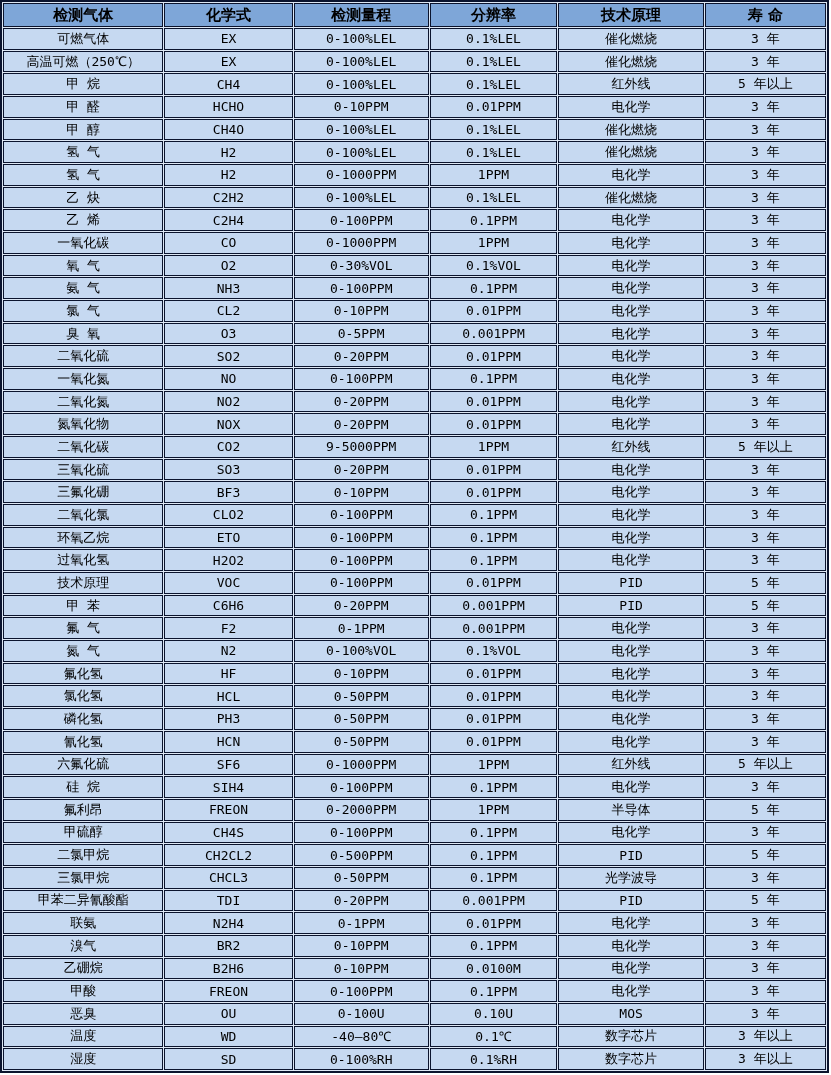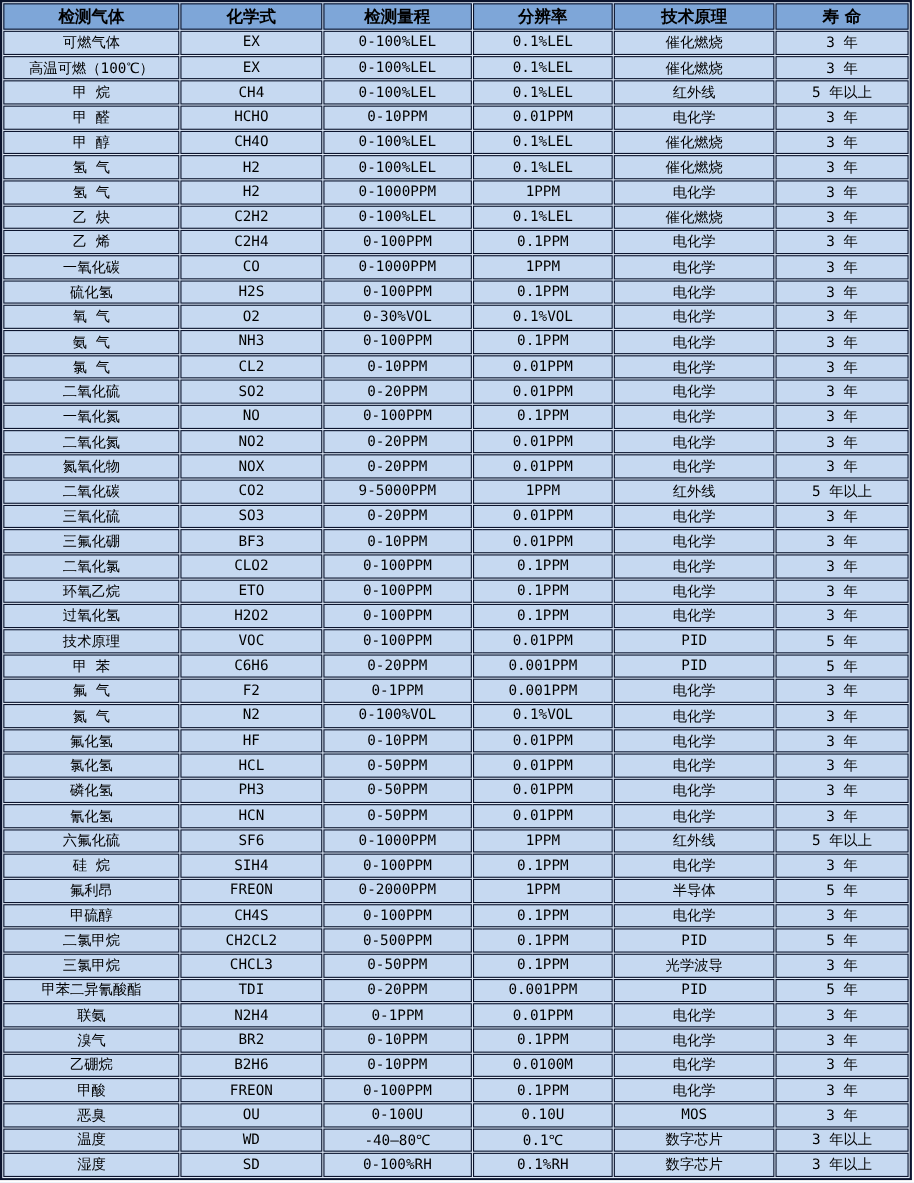--- a/index.html
+++ b/index.html
@@ -69,21 +69,21 @@
   <tr>
     <td>可燃气体</td>
     <td>EX</td>
     <td>0-100%LEL</td>
     <td>0.1%LEL</td>
     <td>催化燃烧</td>
     <td>3 年</td>
   </tr>
 
   <tr>
-    <td>高温可燃（100℃）</td>
+    <td>高温可燃（250℃）</td>
     <td>EX</td>
     <td>0-100%LEL</td>
     <td>0.1%LEL</td>
     <td>催化燃烧</td>
     <td>3 年</td>
   </tr>
 
   <tr>
     <td>甲 烷</td>
     <td>CH4</td>
@@ -149,28 +149,20 @@
 
   <tr>
     <td>一氧化碳</td>
     <td>CO</td>
     <td>0-1000PPM</td>
     <td>1PPM</td>
     <td>电化学</td>
     <td>3 年</td>
   </tr>
 
-  <tr>
-    <td>硫化氢</td>
-    <td>H2S</td>
-    <td>0-100PPM</td>
-    <td>0.1PPM</td>
-    <td>电化学</td>
-    <td>3 年</td>
-  </tr>
 
   <tr>
     <td>氧 气</td>
     <td>O2</td>
     <td>0-30%VOL</td>
     <td>0.1%VOL</td>
     <td>电化学</td>
     <td>3 年</td>
   </tr>
 
@@ -185,20 +177,28 @@
 
   <tr>
     <td>氯 气</td>
     <td>CL2</td>
     <td>0-10PPM</td>
     <td>0.01PPM</td>
     <td>电化学</td>
     <td>3 年</td>
   </tr>
 
+  <tr>
+    <td>臭 氧</td>
+    <td>O3</td>
+    <td>0-5PPM</td>
+    <td>0.001PPM</td>
+    <td>电化学</td>
+    <td>3 年</td>
+  </tr>
 
   <tr>
     <td>二氧化硫</td>
     <td>SO2</td>
     <td>0-20PPM</td>
     <td>0.01PPM</td>
     <td>电化学</td>
     <td>3 年</td>
   </tr>
 

